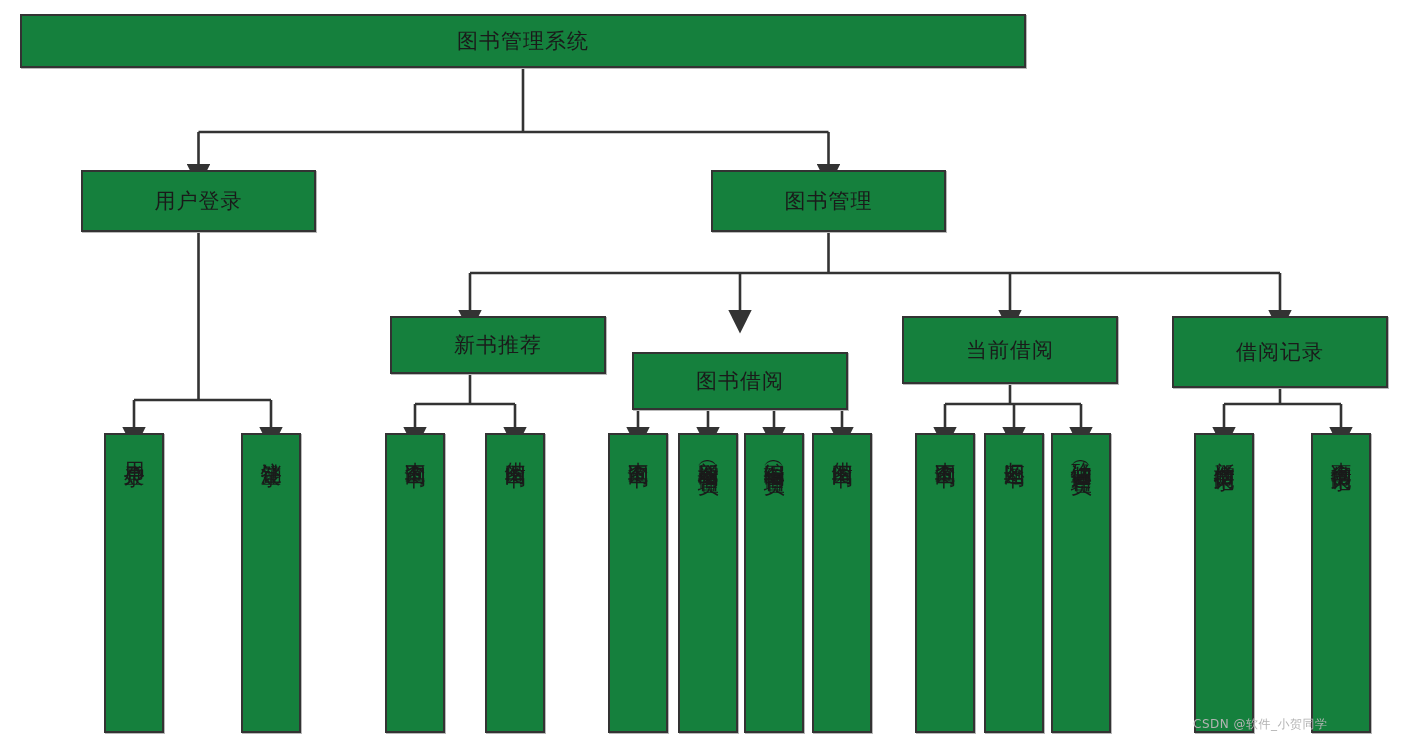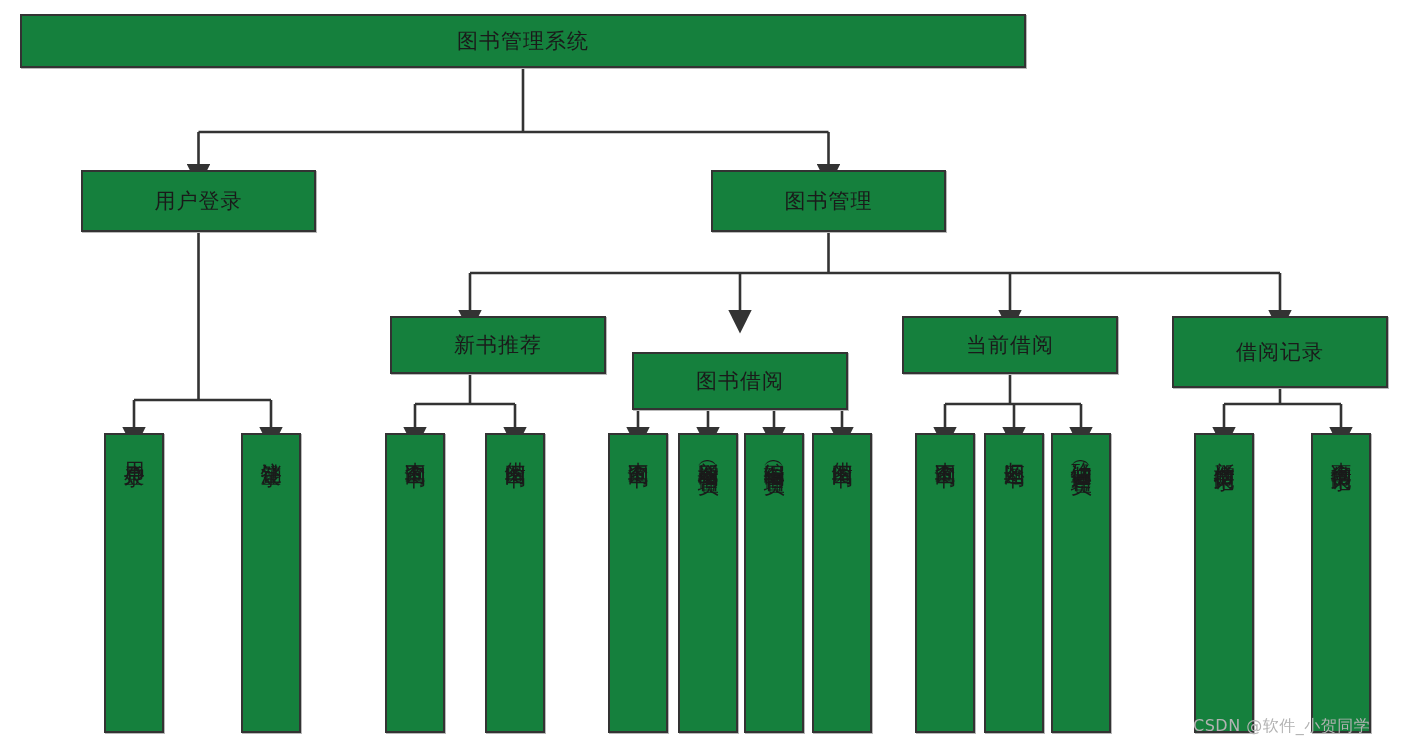--- a/index.html
+++ b/index.html
@@ -47,21 +47,21 @@
   }
   .node.vertical .vlabel {
     writing-mode: vertical-rl;
     text-orientation: upright;
     line-height: 1.08;
     letter-spacing: 2px;
     white-space: nowrap;
   }
   .watermark {
     position: absolute;
-    font-size: 16px;
+    font-size: 12px;
     color: #b3b3b3;
     white-space: nowrap;
     letter-spacing: 0.5px;
   }
 </style>
 </head>
 <body>
 
 <div id="canvas">
   <svg id="edges" viewBox="0 0 1405 747">
@@ -116,21 +116,21 @@
       </div>
       <div class="node horizontal" style="left: 711px; top: 170px; width: 235px; height: 62px;">
         <span>图书管理</span>
       </div>
       <div class="node horizontal" style="left: 362px; top: 316px; width: 216px; height: 58px; margin-left: 28px;">
         <span>新书推荐</span>
       </div>
       <div class="node horizontal" style="left: 632px; top: 316px; width: 216px; height: 58px; margin-top: 36px;">
         <span>图书借阅</span>
       </div>
-      <div class="node horizontal" style="left: 902px; top: 316px; width: 216px; height: 58px;">
+      <div class="node horizontal" style="left: 902px; top: 316px; width: 216px; height: 68px;">
         <span>当前借阅</span>
       </div>
       <div class="node horizontal" style="left: 1172px; top: 316px; width: 216px; height: 72px;">
         <span>借阅记录</span>
       </div>
       <div class="node vertical" style="left: 104px; top: 433px; width: 60px; height: 300px;">
         <span class="vlabel">用户登录</span>
       </div>
       <div class="node vertical" style="left: 241px; top: 433px; width: 60px; height: 300px;">
         <span class="vlabel">注销登录</span>

